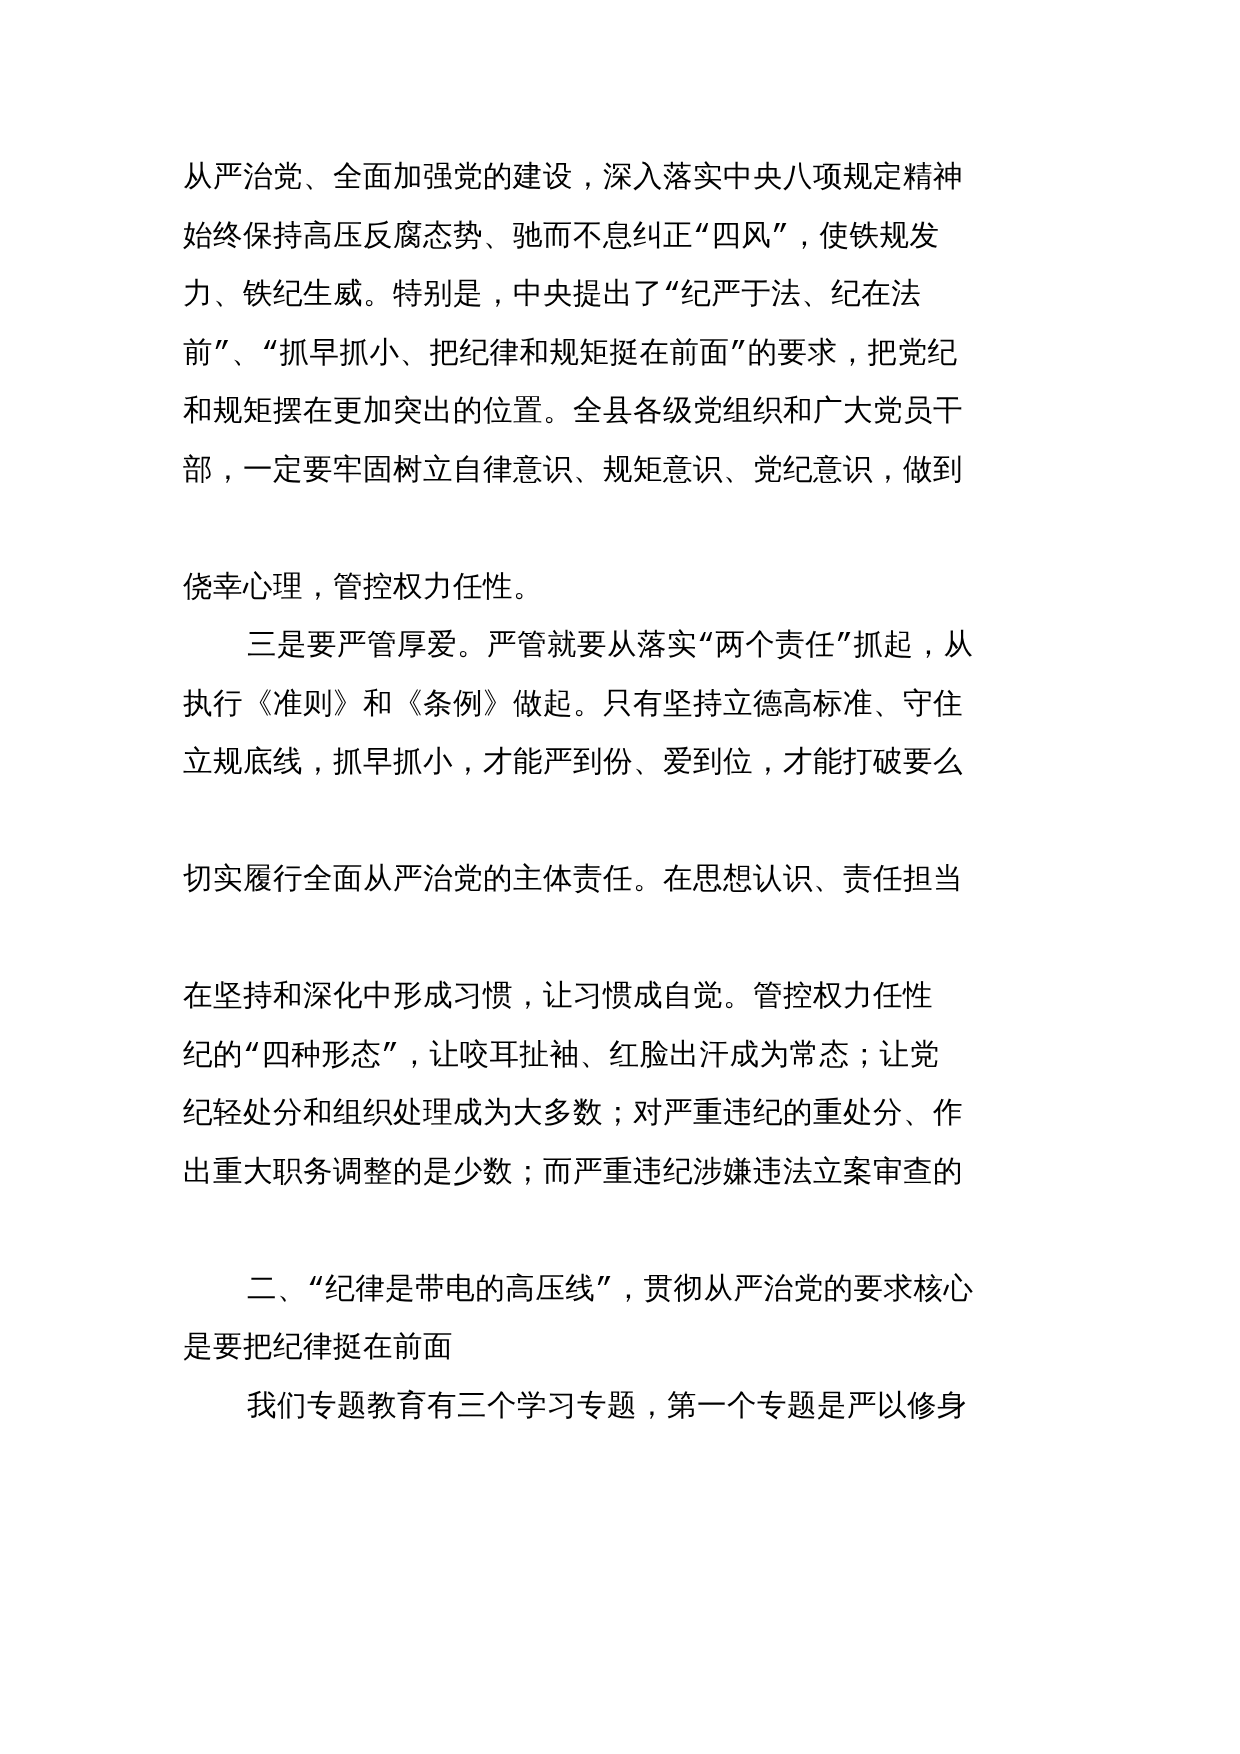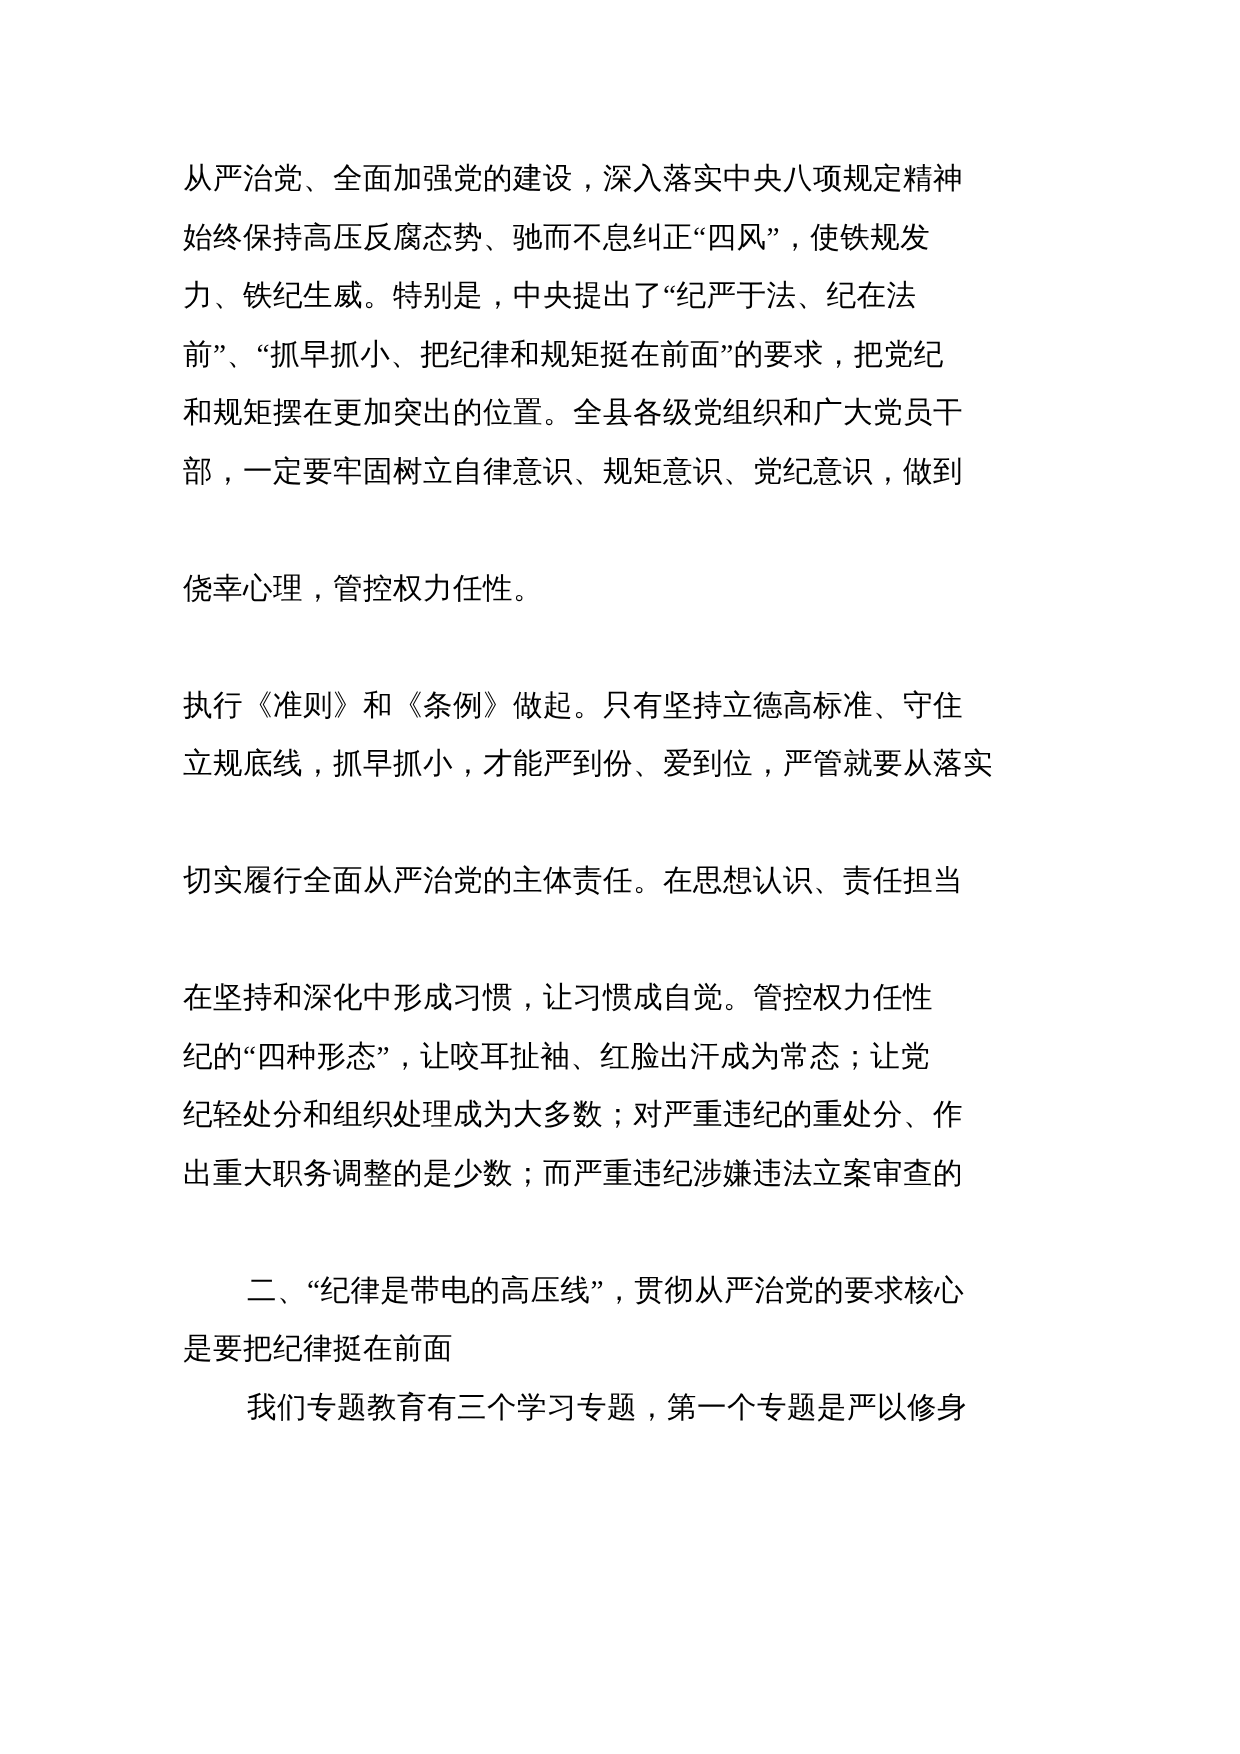--- a/index.html
+++ b/index.html
@@ -5,42 +5,43 @@
   html, body { margin: 0; padding: 0; background: #ffffff; }
   body { width: 1240px; height: 1754px; position: relative; overflow: hidden; }
   .page {
     position: absolute; left: 0; top: 0; width: 1240px; height: 1754px; background: #fff;
   }
   .line {
     position: absolute;
     left: 183px;
     width: 880px;
     height: 40px;
-    font-family: Liberation Serif, serif;
+    font-family: Liberation Mono, monospace;
     font-size: 29.5px;
     line-height: 40px;
     color: #000;
     white-space: nowrap;
     letter-spacing: 0.5px;
   }
   .indent { left: 247px; }
 </style>
 </head>
 <body>
 
 <div class="page">
   <div class="line" style="top:158px">从严治党、全面加强党的建设，深入落实中央八项规定精神</div>
   <div class="line" style="top:217px">始终保持高压反腐态势、驰而不息纠正“四风”，使铁规发</div>
   <div class="line" style="top:275px">力、铁纪生威。特别是，中央提出了“纪严于法、纪在法</div>
   <div class="line" style="top:334px">前”、“抓早抓小、把纪律和规矩挺在前面”的要求，把党纪</div>
   <div class="line" style="top:392px">和规矩摆在更加突出的位置。全县各级党组织和广大党员干</div>
   <div class="line" style="top:451px">部，一定要牢固树立自律意识、规矩意识、党纪意识，做到</div>
   <div class="line" style="top:568px">侥幸心理，管控权力任性。</div>
+  <div class="line indent" style="top:626px">三是要严管厚爱。严管就要从落实“两个责任”抓起，从</div>
   <div class="line" style="top:685px">执行《准则》和《条例》做起。只有坚持立德高标准、守住</div>
-  <div class="line" style="top:743px">立规底线，抓早抓小，才能严到份、爱到位，严管就要从落实</div>
+  <div class="line" style="top:743px">立规底线，抓早抓小，才能严到份、爱到位，才能打破要么</div>
   <div class="line" style="top:860px">切实履行全面从严治党的主体责任。在思想认识、责任担当</div>
   <div class="line" style="top:977px">在坚持和深化中形成习惯，让习惯成自觉。管控权力任性</div>
   <div class="line" style="top:1036px">纪的“四种形态”，让咬耳扯袖、红脸出汗成为常态；让党</div>
   <div class="line" style="top:1094px">纪轻处分和组织处理成为大多数；对严重违纪的重处分、作</div>
   <div class="line" style="top:1153px">出重大职务调整的是少数；而严重违纪涉嫌违法立案审查的</div>
   <div class="line indent" style="top:1270px">二、“纪律是带电的高压线”，贯彻从严治党的要求核心</div>
   <div class="line" style="top:1328px">是要把纪律挺在前面</div>
   <div class="line indent" style="top:1387px">我们专题教育有三个学习专题，第一个专题是严以修身</div>
 </div>
 

